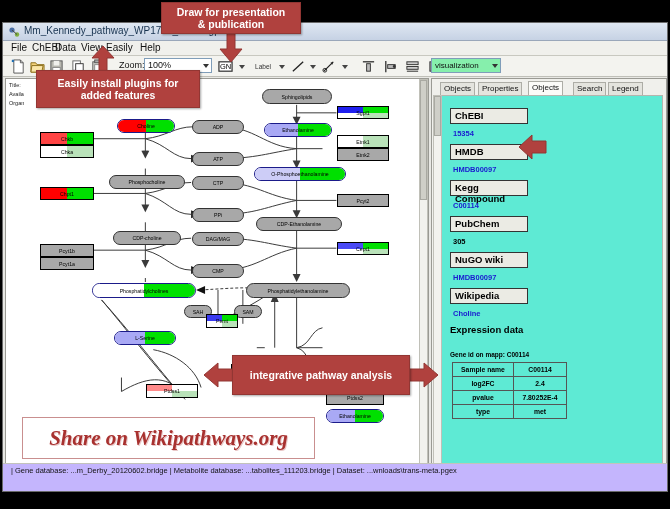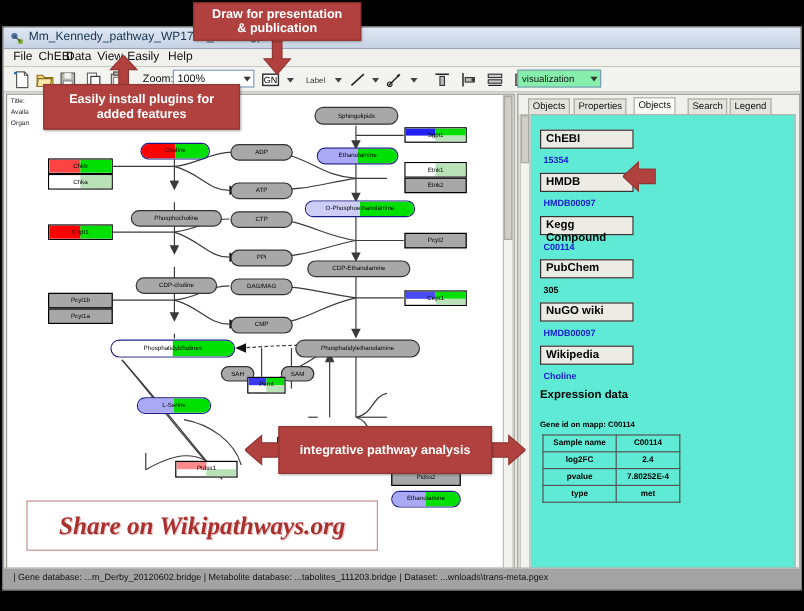--- a/index.html
+++ b/index.html
@@ -65,21 +65,21 @@
   .geneid{position:absolute;font-size:6.5px;color:#000;font-weight:bold;}
   table.expr{position:absolute;border-collapse:collapse;font-size:6.8px;}
   table.expr td{border:1px solid #555;text-align:center;padding:1px 3px;font-weight:bold;color:#000;height:11px;}
 
   
   .vscroll{position:absolute;width:9px;background:#f2f2ee;border:1px solid #c0c0b8;box-sizing:border-box;}
   .hscroll{position:absolute;height:9px;background:#f2f2ee;border:1px solid #c0c0b8;box-sizing:border-box;}
   .thumb{position:absolute;background:#cfcfc8;border:1px solid #a9a9a2;box-sizing:border-box;}
 
   
-  .statusbar{position:absolute;left:0;bottom:0;width:100%;height:18px;background:#a3a3a3;border-top:1px solid #c3c3bb;box-sizing:border-box;text-align:right;}
+  .statusbar{position:absolute;left:0;bottom:0;width:100%;height:28px;background:#c4b5fd;border-top:1px solid #c3c3bb;box-sizing:border-box;text-align:right;}
   .statustxt{position:absolute;left:8px;top:2px;font-size:7.5px;color:#111;white-space:nowrap;}
 
   
   .callout{position:absolute;background:#b0413e;color:#fff;font-weight:bold;text-align:center;
      font-family:"Liberation Sans",sans-serif;display:flex;align-items:center;justify-content:center;
      box-shadow:1px 1px 2px rgba(0,0,0,.35);z-index:60;line-height:1.15;border:1px solid #923633;box-sizing:border-box;}
   .arrow{position:absolute;z-index:59;}
   .shareband{position:absolute;left:22px;top:417px;width:293px;height:42px;background:#fff;border:1px solid #c98f8f;
       z-index:61;display:flex;align-items:center;justify-content:center;box-sizing:border-box;}
   .sharetxt{font-family:"Liberation Serif",serif;font-style:italic;font-weight:bold;font-size:21px;color:#a8312f;

